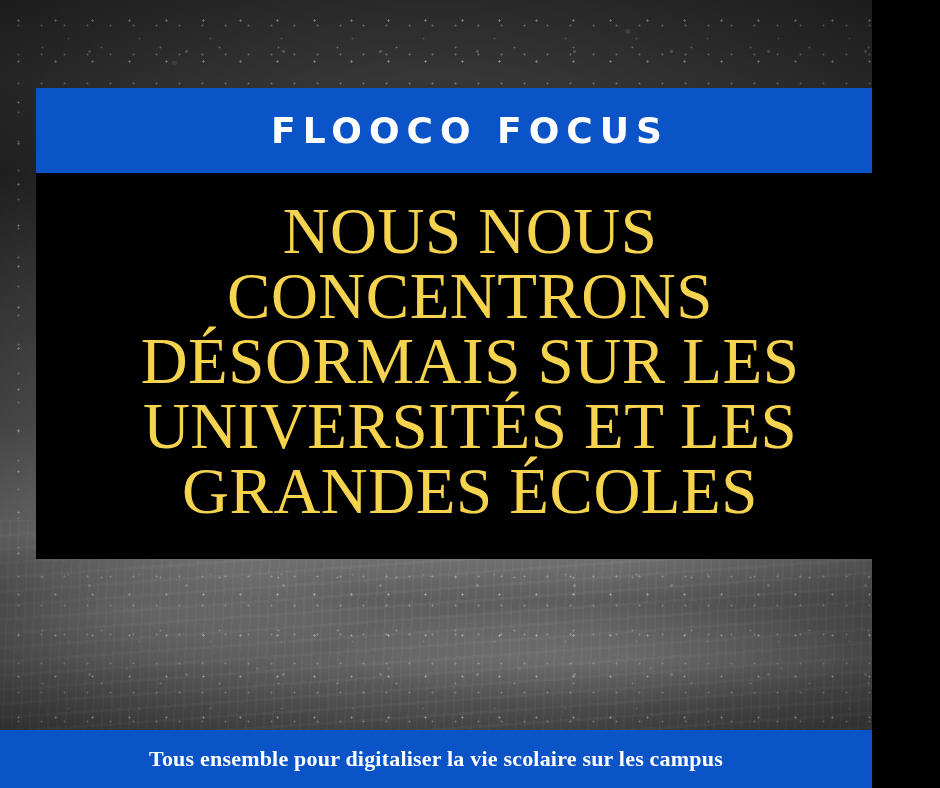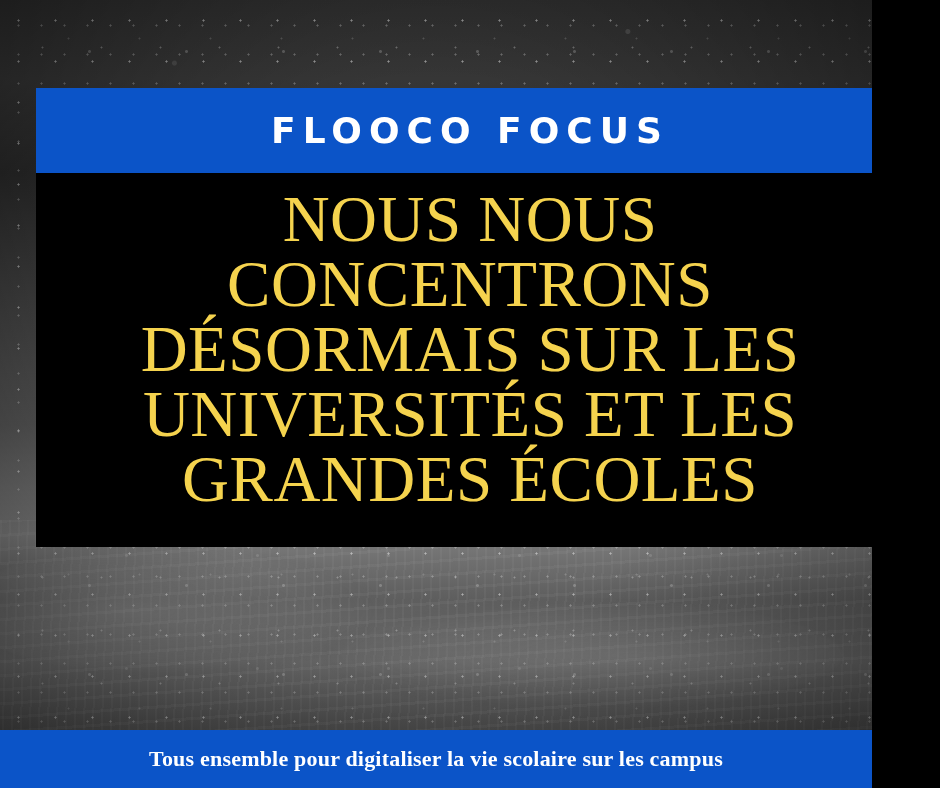--- a/index.html
+++ b/index.html
@@ -120,21 +120,21 @@
     color: #ffffff;
     font-family: "DejaVu Sans", sans-serif;
     font-weight: bold;
     font-size: 36px;
     letter-spacing: 7px;
     text-transform: uppercase;
     line-height: 1;
   }
   .card-body {
     background: #000000;
-    padding: 14px 24px 30px 24px;
+    padding: 26px 24px 30px 24px;
     min-height: 330px;
     display: flex;
     align-items: flex-start;
     justify-content: center;
   }
   .headline {
     color: #f5d34e;
     font-family: "Liberation Serif", serif;
     font-weight: normal;
     font-size: 65px;

